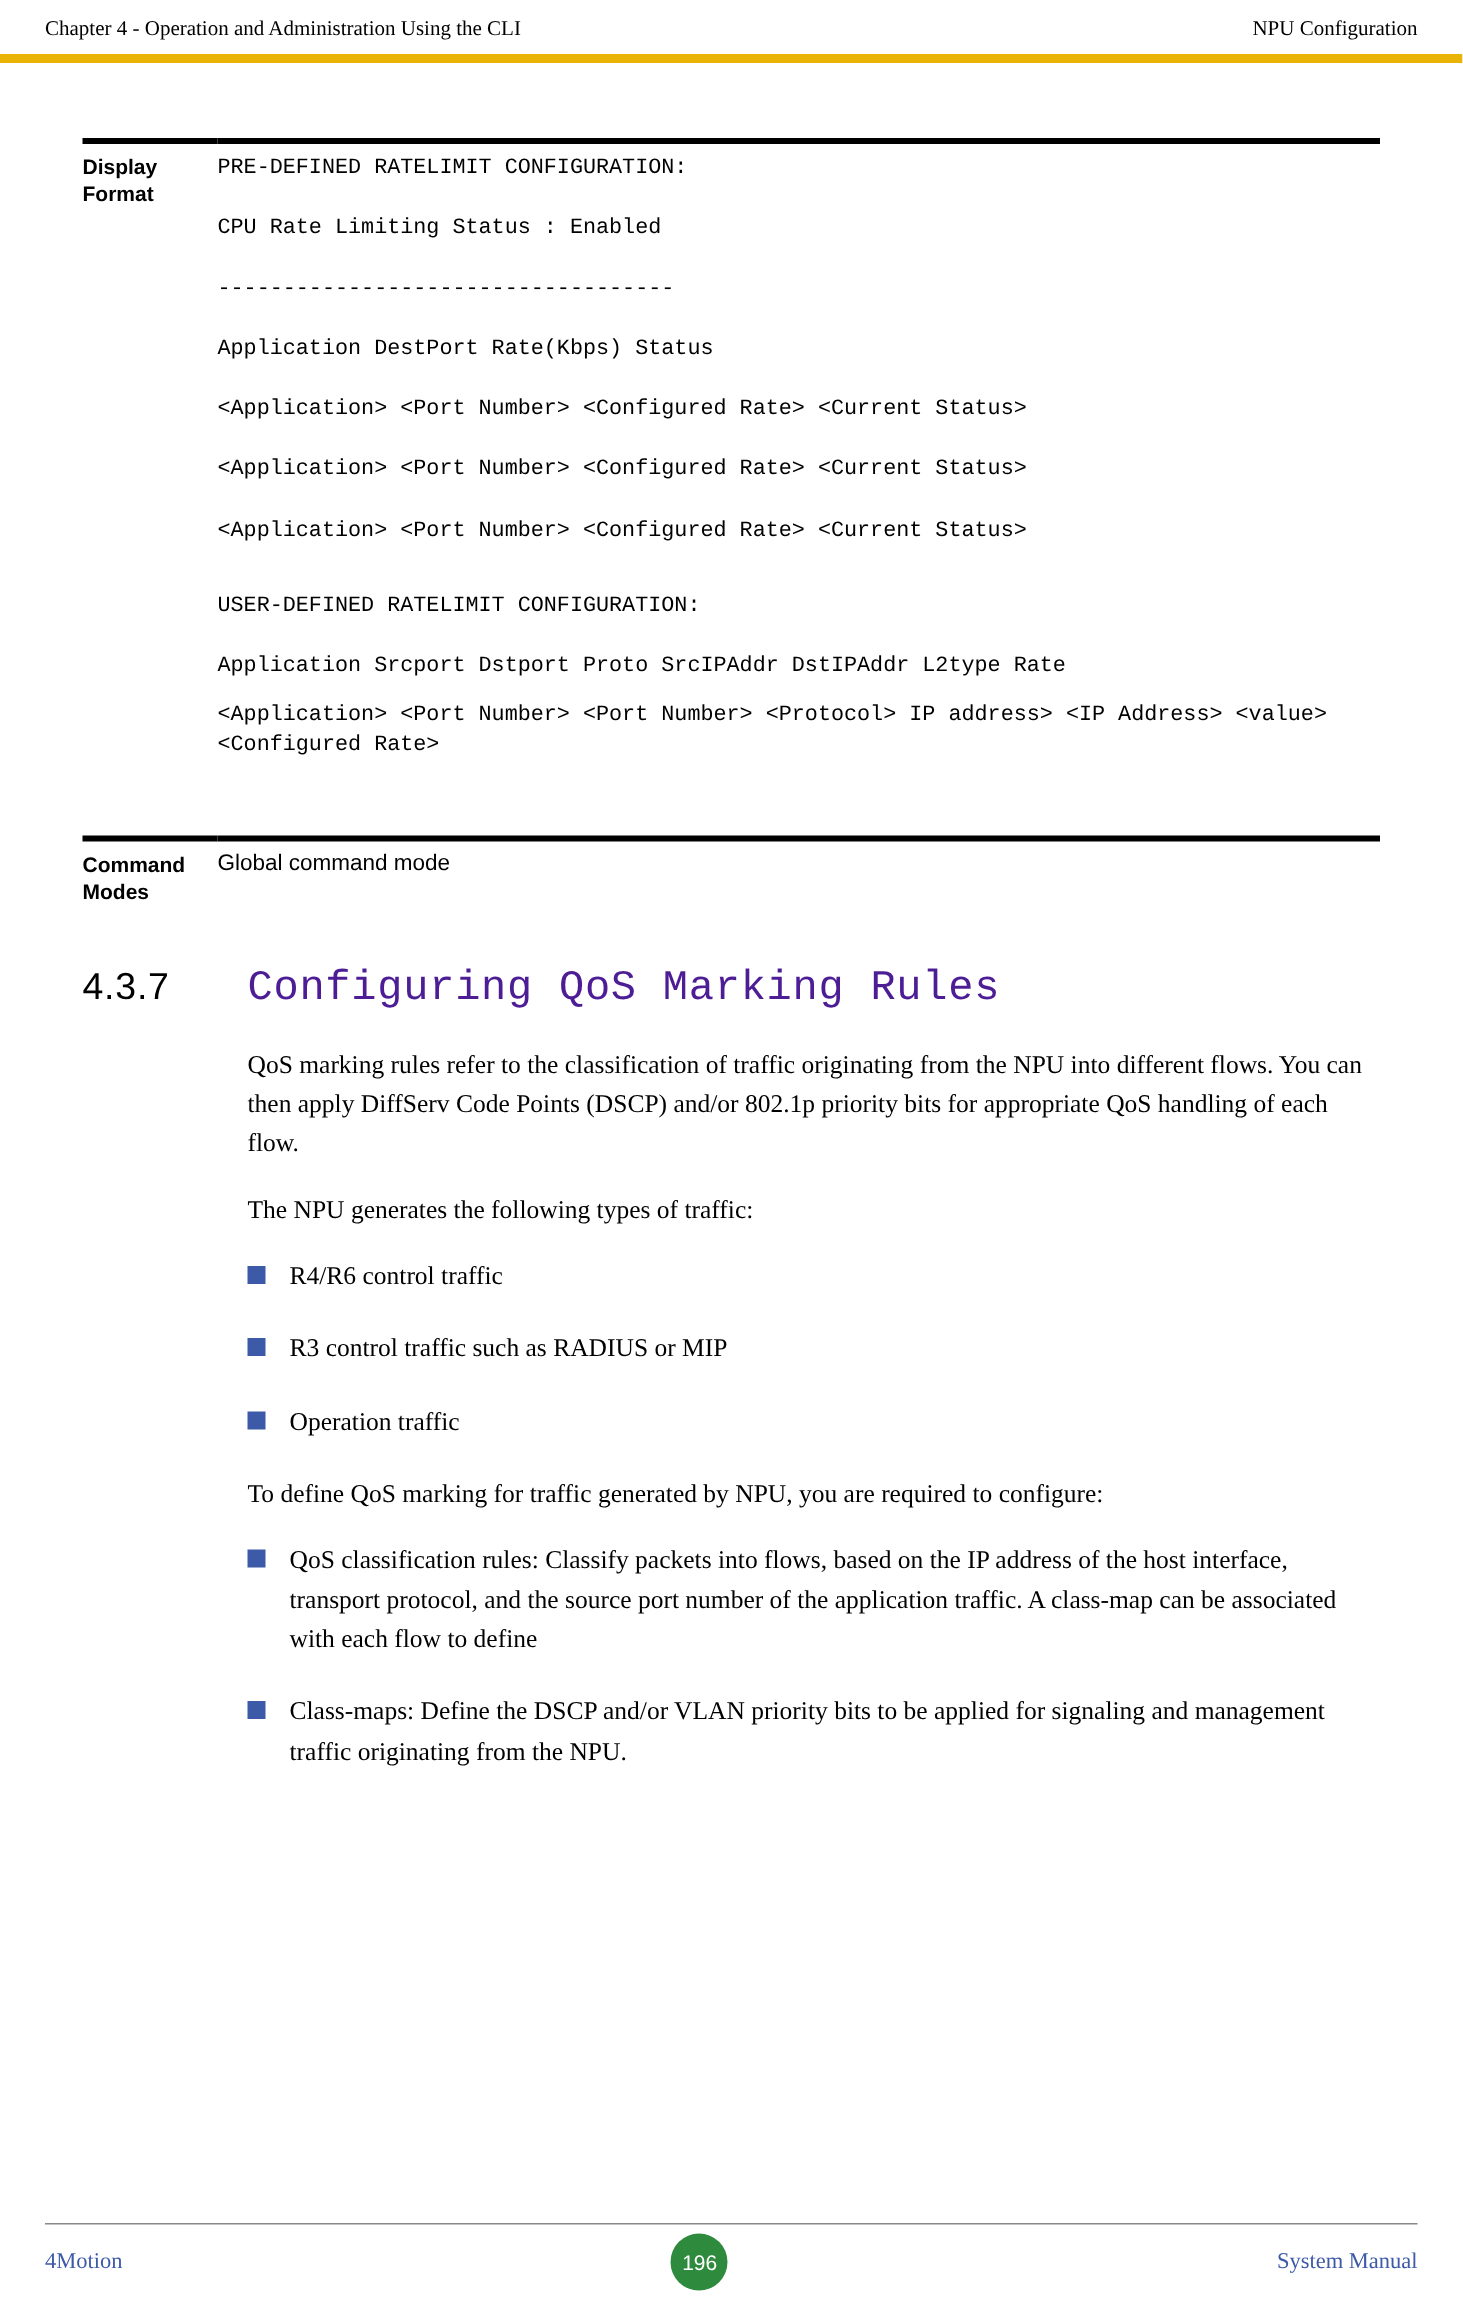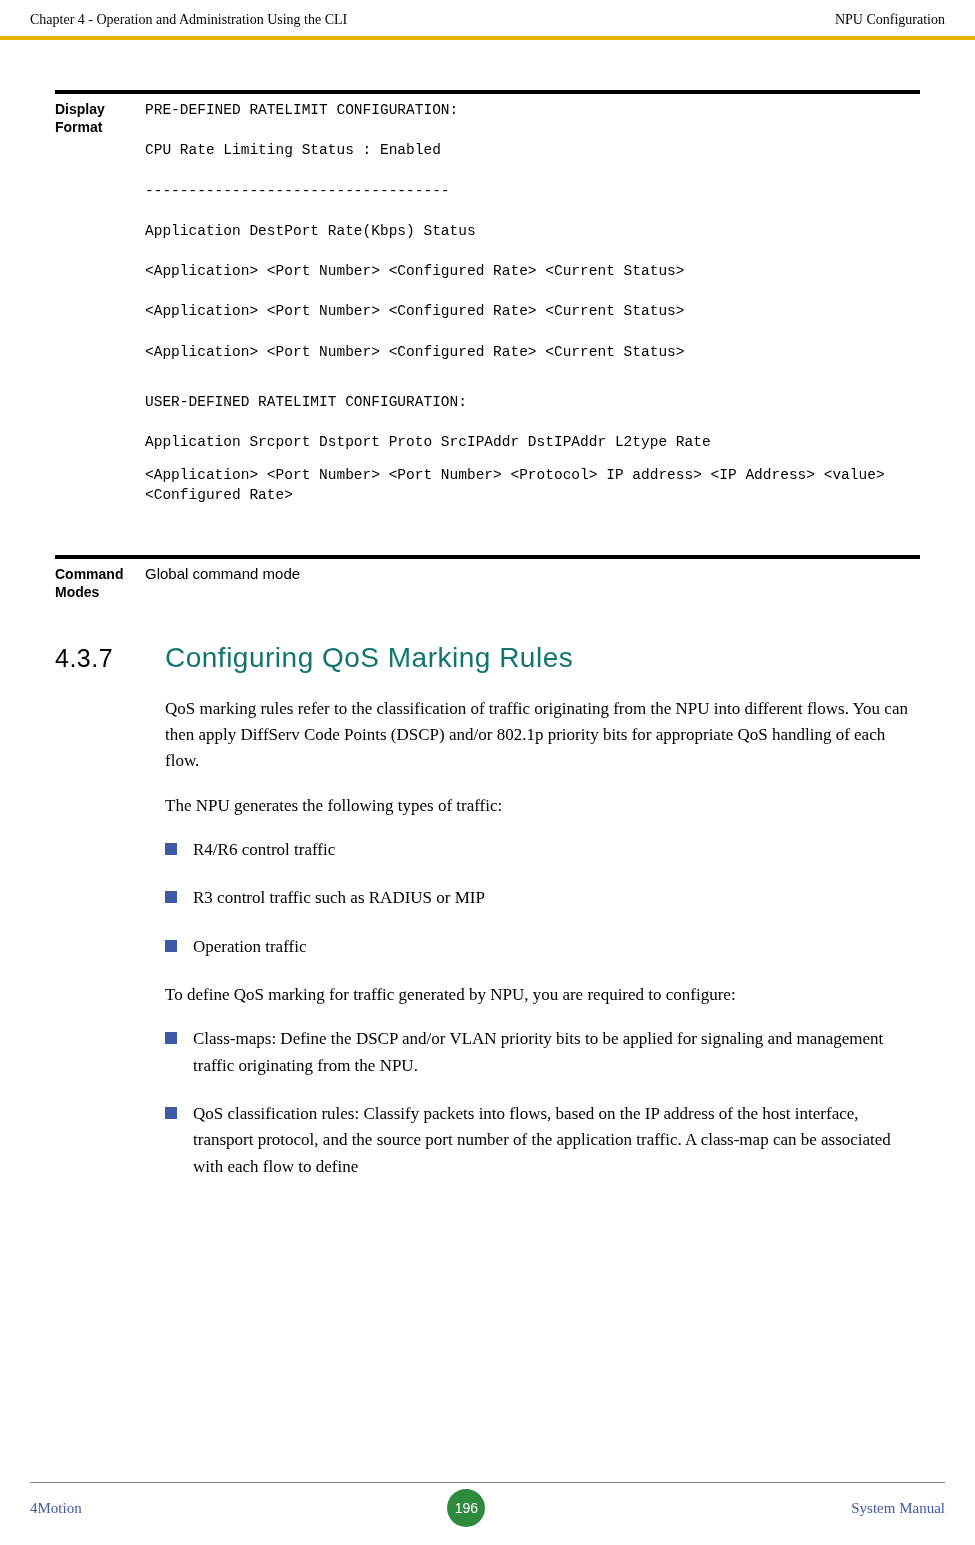--- a/index.html
+++ b/index.html
@@ -9,21 +9,21 @@
       height: 1545px;
       background: #fff;
       position: relative;
       color: #000;
     }
     .page-header {
       display: flex;
       justify-content: space-between;
       padding: 12px 30px 8px 30px;
       font-size: 14px;
-      border-bottom: 4px solid #eab308;
+      border-bottom: 6px solid #eab308;
       margin-bottom: 50px;
       gap: 30px;
     }
     .content {
       padding: 0 55px 0 55px;
     }
     .display-block {
       display: flex;
       margin-bottom: 30px;
     }
@@ -83,22 +83,22 @@
       margin-top: 10px;
     }
     .section-number {
       color: #000000;
       font-family: Verdana, sans-serif;
       font-size: 25px;
       width: 110px;
       letter-spacing: 0.5px;
     }
     .section-title {
-      color: #0f766e;
-      font-family: Liberation Sans, sans-serif;
+      color: #4c1d95;
+      font-family: Liberation Mono, monospace;
       font-size: 28px;
       letter-spacing: 0.5px;
     }
     .body-text {
       margin-left: 110px;
       font-size: 17px;
       line-height: 1.55;
       margin-bottom: 18px;
     }
     .bullet-list {
@@ -201,22 +201,22 @@
 
   <ul class="bullet-list">
     <li>R4/R6 control traffic</li>
     <li>R3 control traffic such as RADIUS or MIP</li>
     <li>Operation traffic</li>
   </ul>
 
   <p class="body-text">To define QoS marking for traffic generated by NPU, you are required to configure:</p>
 
   <ul class="bullet-list">
+    <li>QoS classification rules: Classify packets into flows, based on the IP address of the host interface, transport protocol, and the source port number of the application traffic. A class-map can be associated with each flow to define</li>
     <li>Class-maps: Define the DSCP and/or VLAN priority bits to be applied for signaling and management traffic originating from the NPU.</li>
-    <li>QoS classification rules: Classify packets into flows, based on the IP address of the host interface, transport protocol, and the source port number of the application traffic. A class-map can be associated with each flow to define</li>
   </ul>
 
 </div>
 
 <div class="footer-divider"></div>
 <div class="page-footer">
   <span>4Motion</span>
   <span class="page-number-circle">196</span>
   <span>System Manual</span>
 </div>

